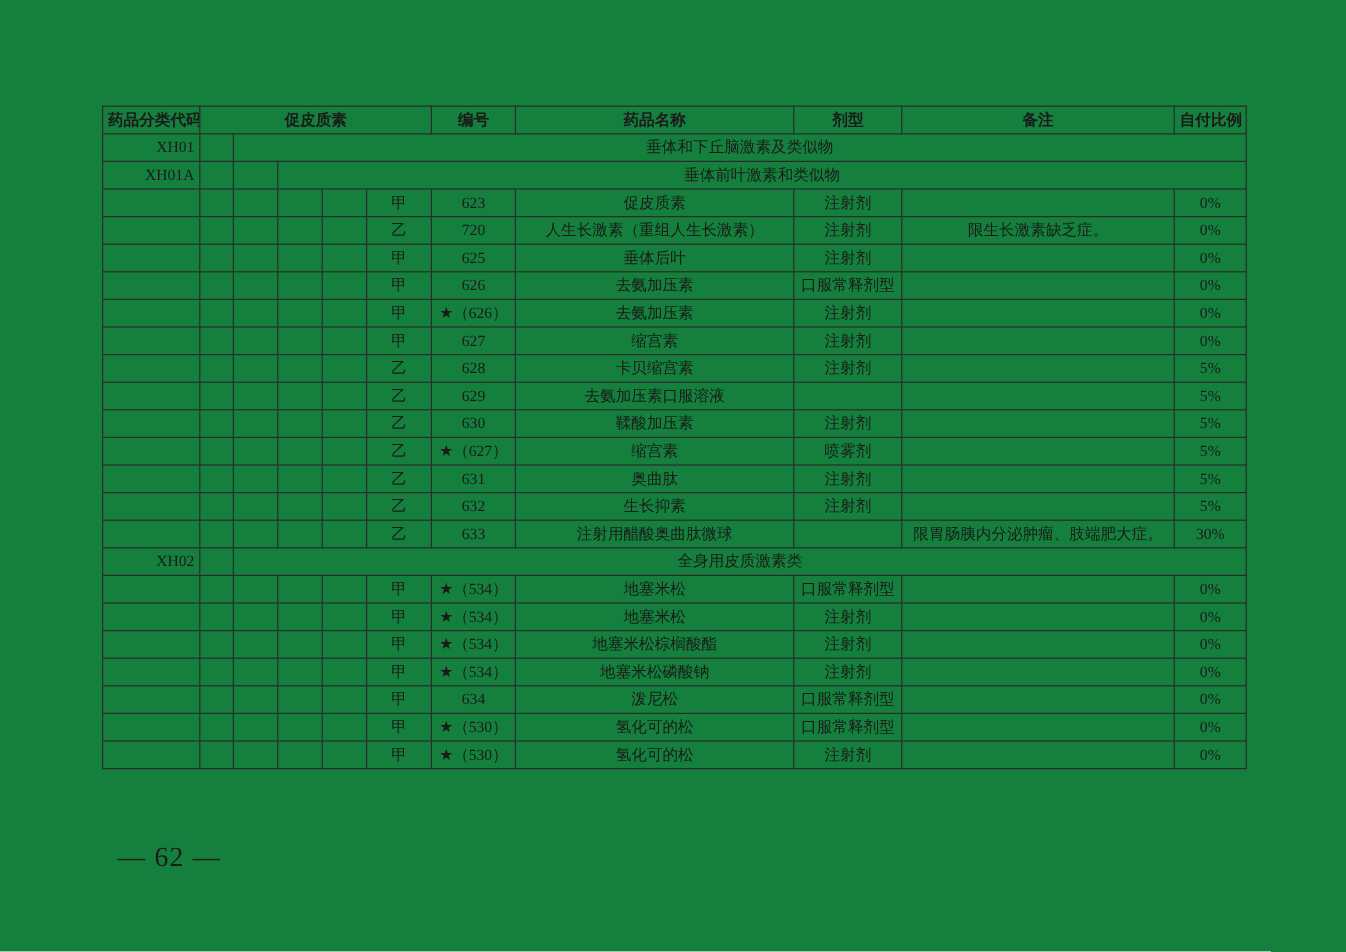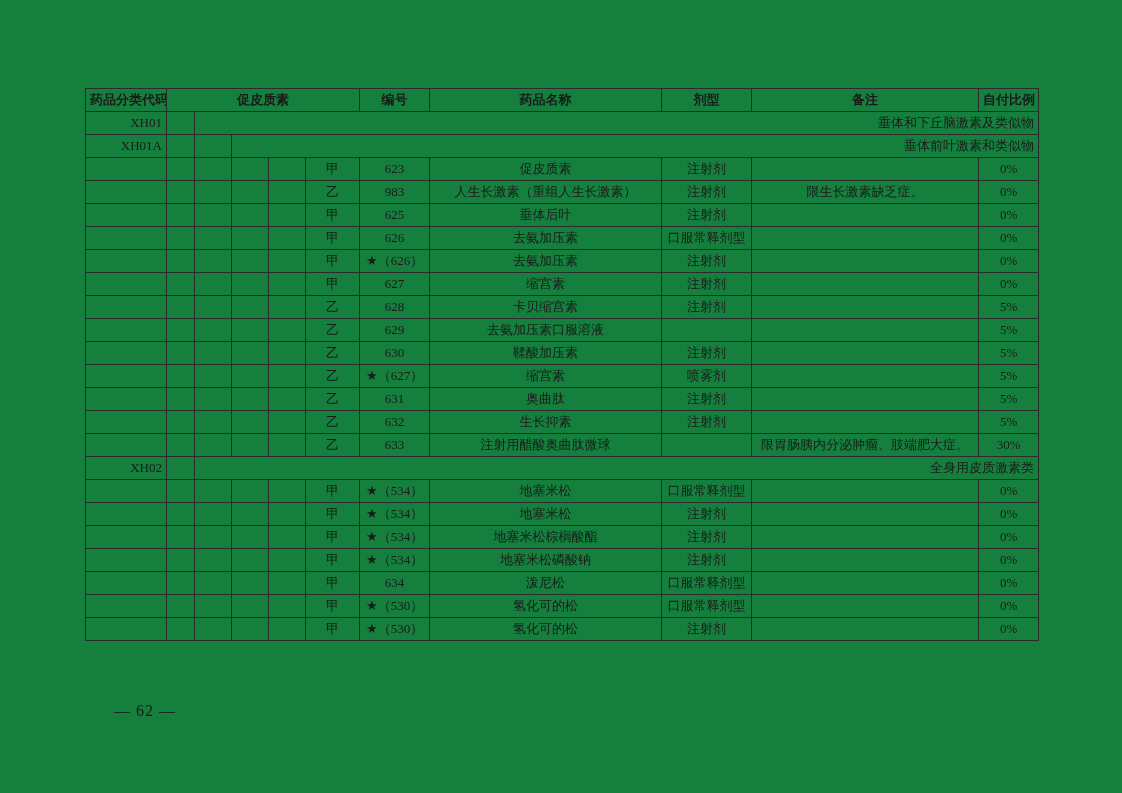--- a/index.html
+++ b/index.html
@@ -34,28 +34,28 @@
     overflow: hidden;
     white-space: nowrap;
     vertical-align: middle;
   }
   table.drug-table th {
     font-weight: bold;
     text-align: center;
     font-size: 13px;
   }
   td.code-cell   { text-align: right;  padding-left: 5px; }
-  td.title-cell  { text-align: right;  padding-left: 5px; }
+  td.title-cell  { text-align: center;  padding-left: 5px; }
   td.center-cell { text-align: center; }
   td.left-cell   { text-align: center;  padding-left: 6px; }
   .page-number {
     position: absolute;
-    left: 114px;
+    left: 98px;
     top: 702px;
-    font-size: 16px;
+    font-size: 23px;
     letter-spacing: 1px;
     color: #1a1a1a;
   }
 </style>
 </head>
 <body>
 
 <div class="page">
 
   <table class="drug-table">
@@ -108,21 +108,21 @@
           <td class="left-cell"></td>
           <td class="center-cell">0%</td>
         </tr>
         <tr>
           <td></td>
           <td></td>
           <td></td>
           <td></td>
           <td></td>
           <td class="center-cell">乙</td>
-          <td class="center-cell">983</td>
+          <td class="center-cell">720</td>
           <td class="left-cell">人生长激素（重组人生长激素）</td>
           <td class="left-cell">注射剂</td>
           <td class="left-cell">限生长激素缺乏症。</td>
           <td class="center-cell">0%</td>
         </tr>
         <tr>
           <td></td>
           <td></td>
           <td></td>
           <td></td>

